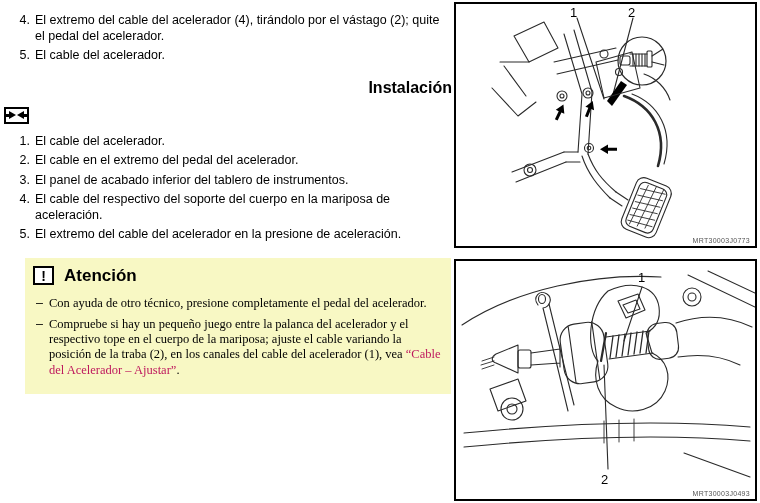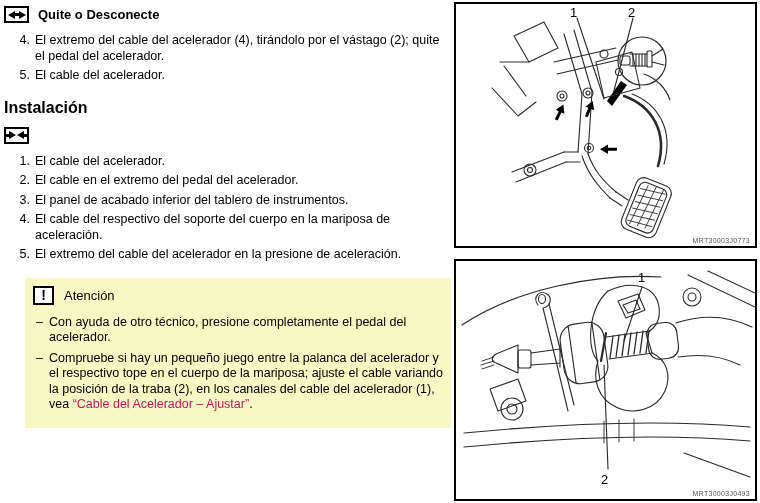--- a/index.html
+++ b/index.html
@@ -15,54 +15,46 @@
   .op-icon{width:21px;height:13px;border:2px solid #000;display:inline-flex;align-items:center;justify-content:center;flex:none;background:#fff;}
   .tri{width:0;height:0;border-top:4px solid transparent;border-bottom:4px solid transparent;}
   .tri.pl{border-right:7px solid #000;}
   .tri.pr{border-left:7px solid #000;}
   .stem{width:4px;height:3px;background:#000;}
   .gap1{width:1px;height:3px;}
   .num-list{margin:9px 0 0 0;}
   .num-item{display:flex;font-size:12.5px;line-height:15.5px;margin-bottom:4px;}
   .num-item .num{width:26px;text-align:right;margin-right:5px;flex:none;}
   .num-item .txt{flex:1;}
-  h1.install{font-size:16px;font-weight:bold;margin:15px 0 9px 0;}
+  h1.install{font-size:16px;font-weight:bold;margin:15px 0 9px 0;text-align:right;}
   
   .attention{margin:15px 0 0 21px;width:426px;box-sizing:border-box;background:#f8f8c4;padding:8px 8px 10px 8px;}
   .att-header{display:flex;align-items:center;gap:10px;margin:0 0 10px 0;}
   .att-icon{width:17px;height:15px;border:2px solid #000;background:#fff;display:inline-flex;align-items:center;justify-content:center;flex:none;}
   .att-icon span{font-size:14px;font-weight:bold;line-height:1;transform:scaleY(1.1);}
-  .att-title{font-weight:normal;font-size:13px;}
+  .att-title{font-weight:bold;font-size:17px;}
   .dash-item{display:flex;font-size:12.5px;line-height:15.3px;margin:0 0 6px 3px;}
   .dash-item .dash{width:13px;flex:none;}
-  .dash-item .txt{flex:1;}
+  .dash-item .txt{flex:1;font-family:Liberation Serif, serif;}
   a.link{color:#be185d;text-decoration:none;cursor:pointer;}
   
   .figure{position:absolute;border:2px solid #000;background:#fff;box-sizing:border-box;}
   #fig1{left:454px;top:2px;width:303px;height:246px;}
   #fig2{left:454px;top:259px;width:303px;height:242px;}
   .figure svg{position:absolute;left:0;top:0;width:100%;height:100%;}
   .callout{position:absolute;font-size:13px;color:#000;}
   .fig-code{position:absolute;right:5px;bottom:2px;font-size:7px;color:#555;letter-spacing:.3px;}
 </style>
 </head>
 <body>
 
 <div class="page">
 
   <div class="left-col">
 
-    <div class="op-header">
-      <span class="op-icon">
-        <span class="tri pl"></span>
-          <span class="stem"></span>
-          <span class="tri pr"></span>
-      </span>
-      <span class="op-title">Quite o Desconecte</span>
-    </div>
 
     <div class="num-list">
       <div class="num-item">
         <span class="num">4.</span>
         <span class="txt">El extremo del cable del acelerador (4), tirándolo por el vástago (2); quite el pedal del acelerador.</span>
       </div>
       <div class="num-item">
         <span class="num">5.</span>
         <span class="txt">El cable del acelerador.</span>
       </div>

